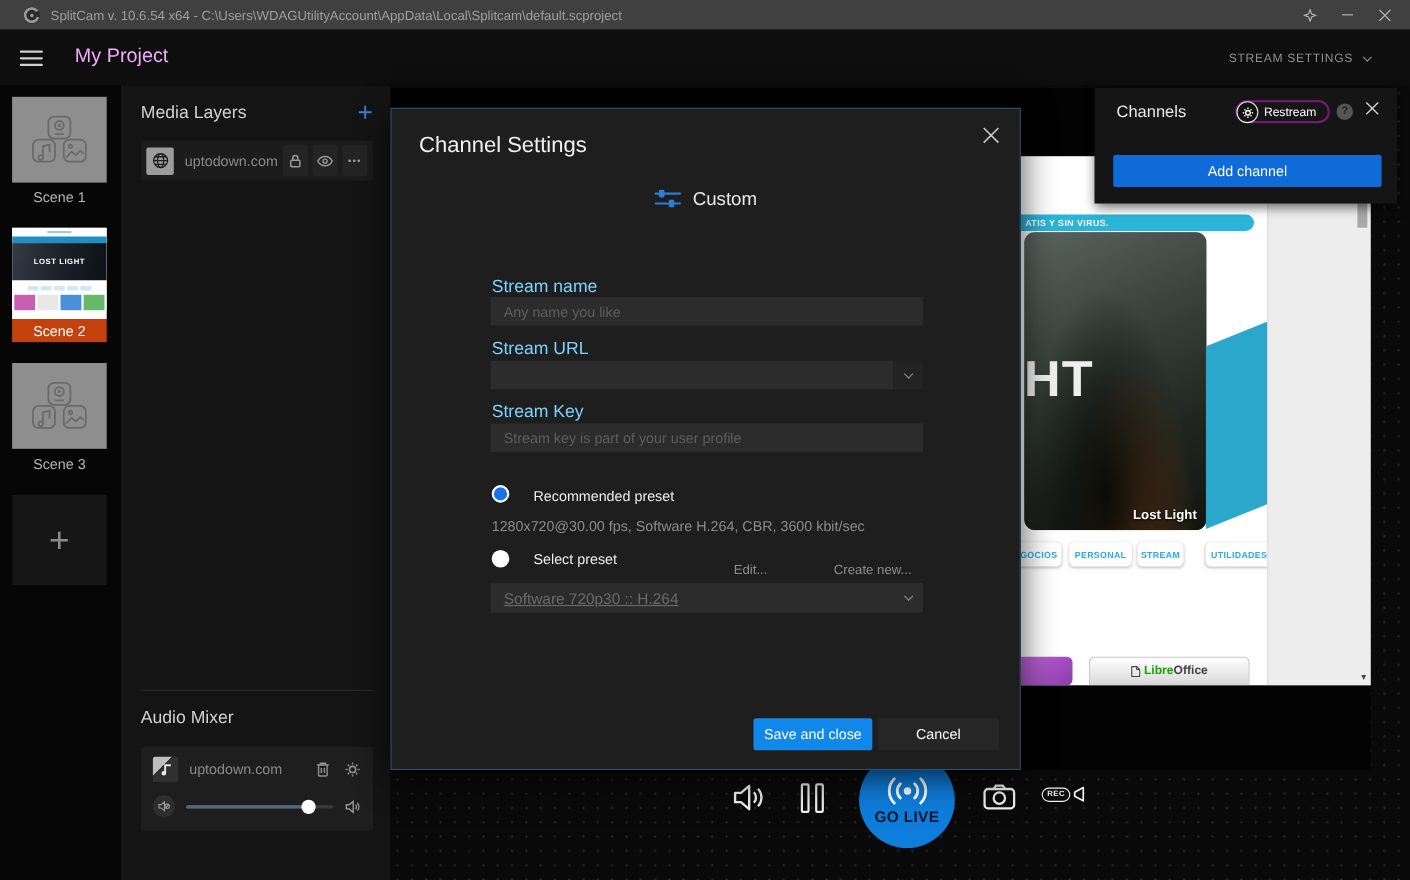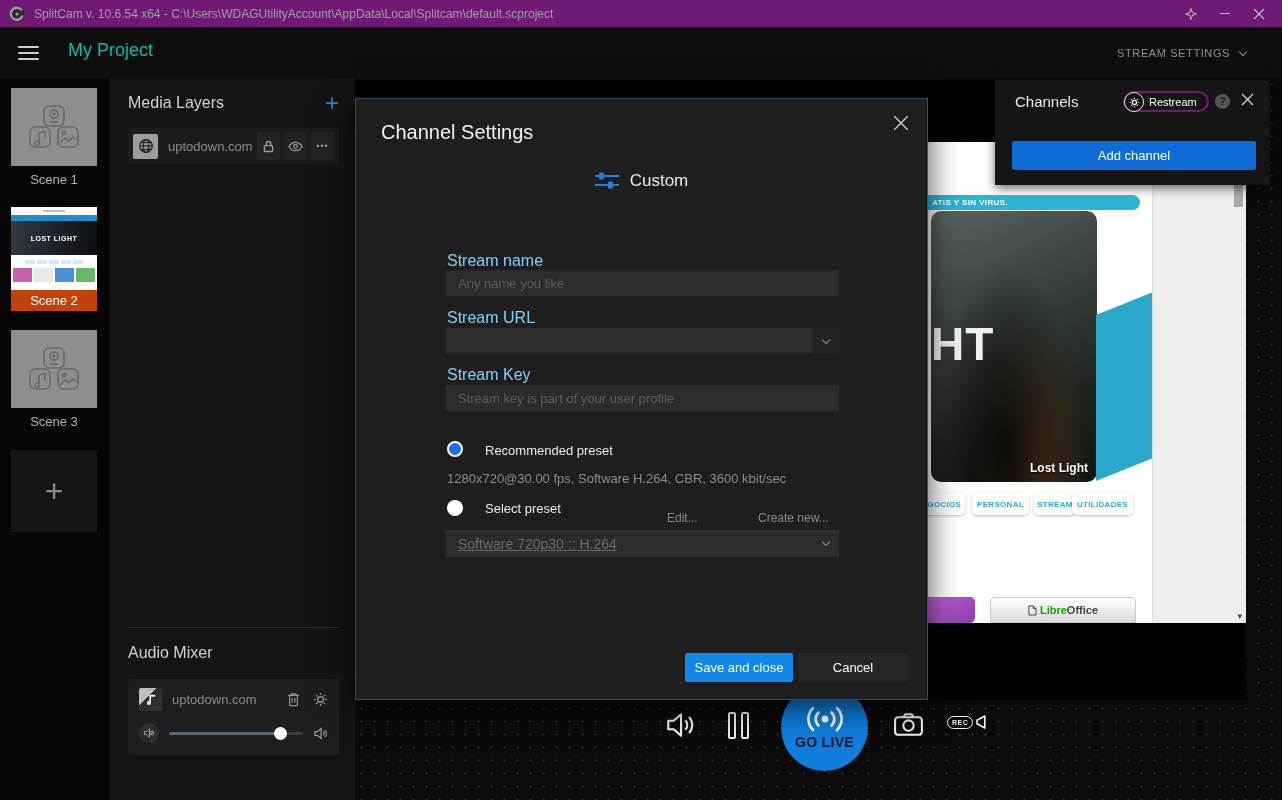--- a/index.html
+++ b/index.html
@@ -1,32 +1,32 @@
 <!DOCTYPE html>
 <html><head>
 <meta charset="utf-8">
 <style>
   * { margin:0; padding:0; box-sizing:border-box; }
   html,body { width:1282px; height:800px; background:#000; overflow:hidden;
     font-family:"Liberation Sans", sans-serif; }
 
   
-  .titlebar { position:absolute; left:0; top:0; width:1282px; height:27px; background:#701a75;
-    display:flex; align-items:center; padding:0 0 0 9px; }
+  .titlebar { position:absolute; left:0; top:0; width:1282px; height:27px; background:#404040;
+    display:flex; align-items:center; padding:0 0 0 21px; }
   .tb-title { font-size:12px; color:#9f9f9f; margin-left:9px; }
   .tb-controls { margin-left:auto; display:flex; align-items:center; gap:0; }
   .tb-btn { width:34px; height:27px; display:flex; align-items:center; justify-content:center; cursor:default; }
   .tb-min { width:10px; height:1px; background:#b8b8b8; display:inline-block; }
 
   
   .appheader { position:absolute; left:0; top:27px; width:1282px; height:51px; background:#0e0e0e; }
   .hamburger { position:absolute; left:18px; top:19px; width:21px; height:14px;
     display:flex; flex-direction:column; justify-content:space-between; }
   .hamburger span { height:2px; background:#cfcfcf; border-radius:1px; }
-  .project-title { position:absolute; left:68px; top:13px; font-size:18px; color:#14b8a6; }
+  .project-title { position:absolute; left:68px; top:13px; font-size:18px; color:#f0abfc; }
   .stream-settings { position:absolute; right:36px; top:20px; display:flex; align-items:center; gap:10px; }
   .stream-settings .lbl { font-size:11px; color:#8f8f8f; letter-spacing:.6px; }
   .chev { display:inline-block; width:6px; height:6px; border-right:1.4px solid #8f8f8f;
     border-bottom:1.4px solid #8f8f8f; transform:rotate(45deg); margin-top:-3px; }
 
   
   .scenes-col { position:absolute; left:0; top:78px; width:110px; height:722px; background:#060606; }
   .scene-block { position:absolute; left:11px; width:86px; }
   .scene-tile { width:86px; height:78px; background:#8e8e8e; display:flex; align-items:center; justify-content:center; }
   .scene-label { margin-top:6px; text-align:center; font-size:13px; color:#b5b5b5; }
@@ -367,21 +367,21 @@
   <div class="webpage">
     <div class="wp-banner">ATIS Y SIN VIRUS.</div>
     <div class="game-card">
       <span class="hero-frag">HT</span>
       <span class="game-caption">Lost Light</span>
     </div>
     <div class="wedge"></div>
     <div class="chip" style="left:-10px; width:47px;">EGOCIOS</div>
     <div class="chip" style="left:44px; width:57px;">PERSONAL</div>
     <div class="chip" style="left:106px; width:42px;">STREAM</div>
-    <div class="chip" style="left:144px; width:61px;">UTILIDADES</div>
+    <div class="chip" style="left:168px; width:61px;">UTILIDADES</div>
     <div class="purple-tile"></div>
     <div class="libre-card">
       <svg width="9" height="11" viewBox="0 0 10 12" fill="none" stroke="#444" stroke-width="1.1">
         <path d="M1 1 h5 l3 3 v7 h-8 z"></path>
           <path d="M6 1 v3 h3"></path>
         </svg>
       <span><span class="libre-green">Libre</span><span class="libre-rest">Office</span></span>
     </div>
     <div class="gray-zone">
       <span class="sb-thumb"></span>

